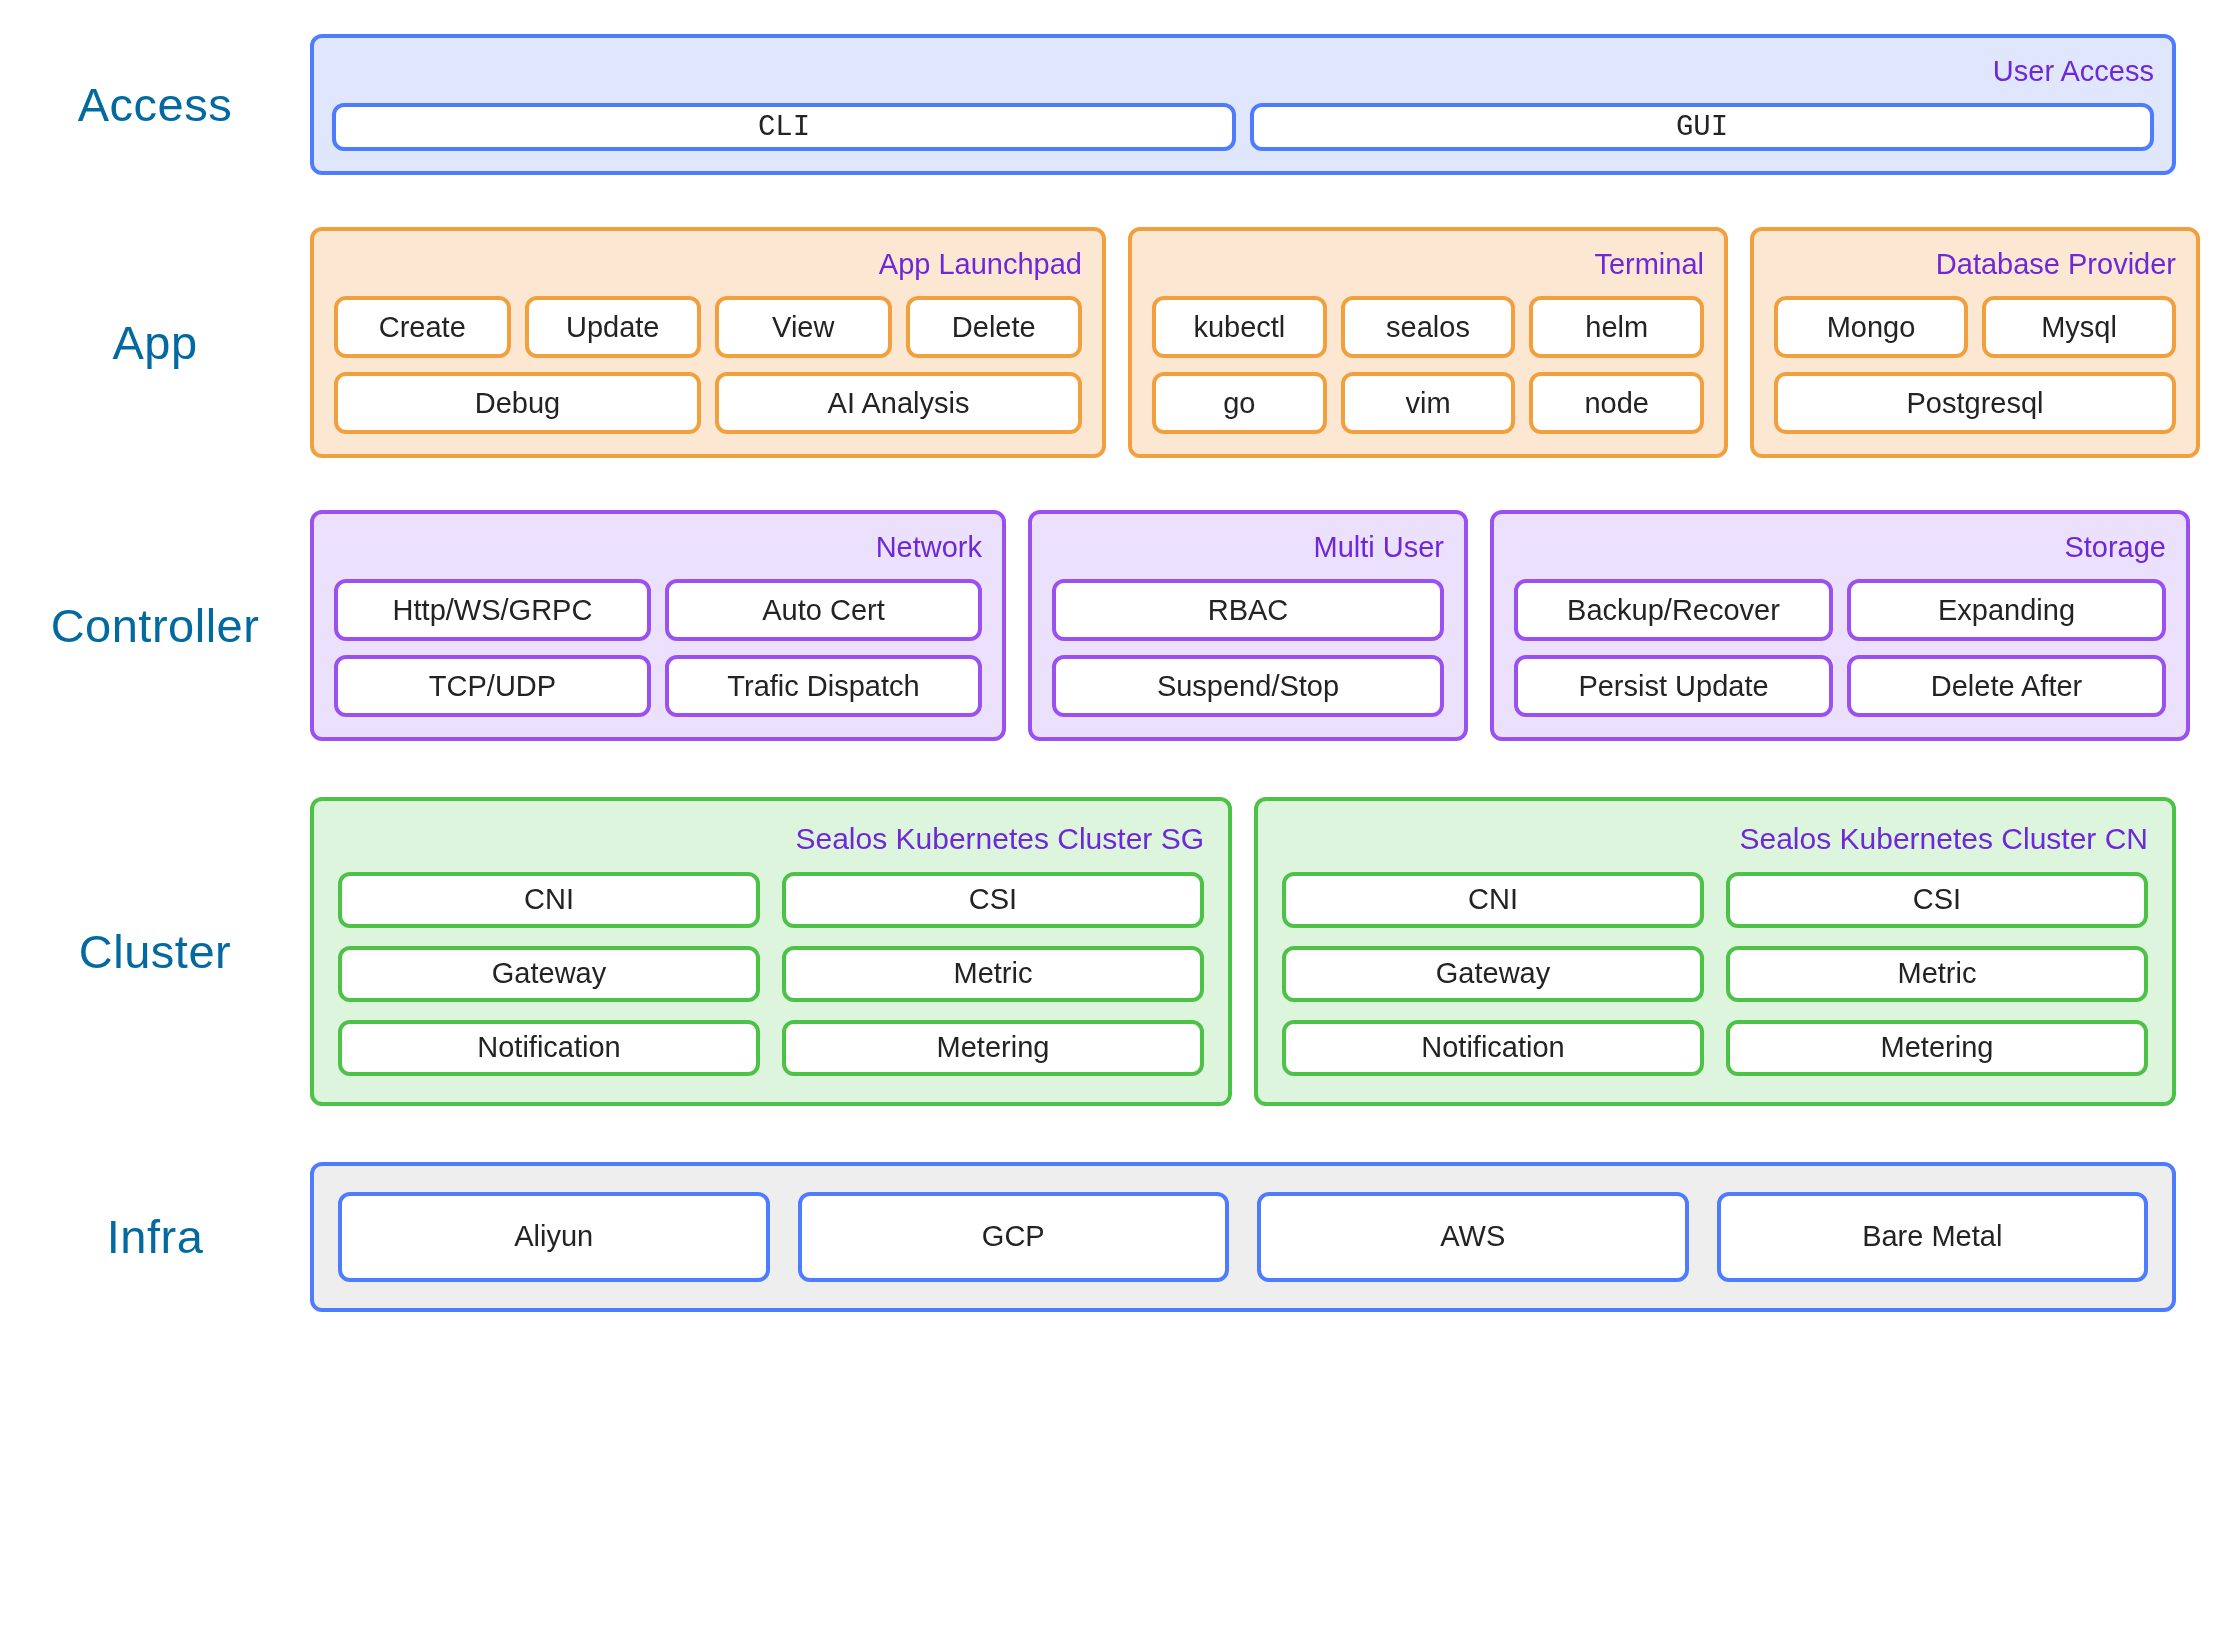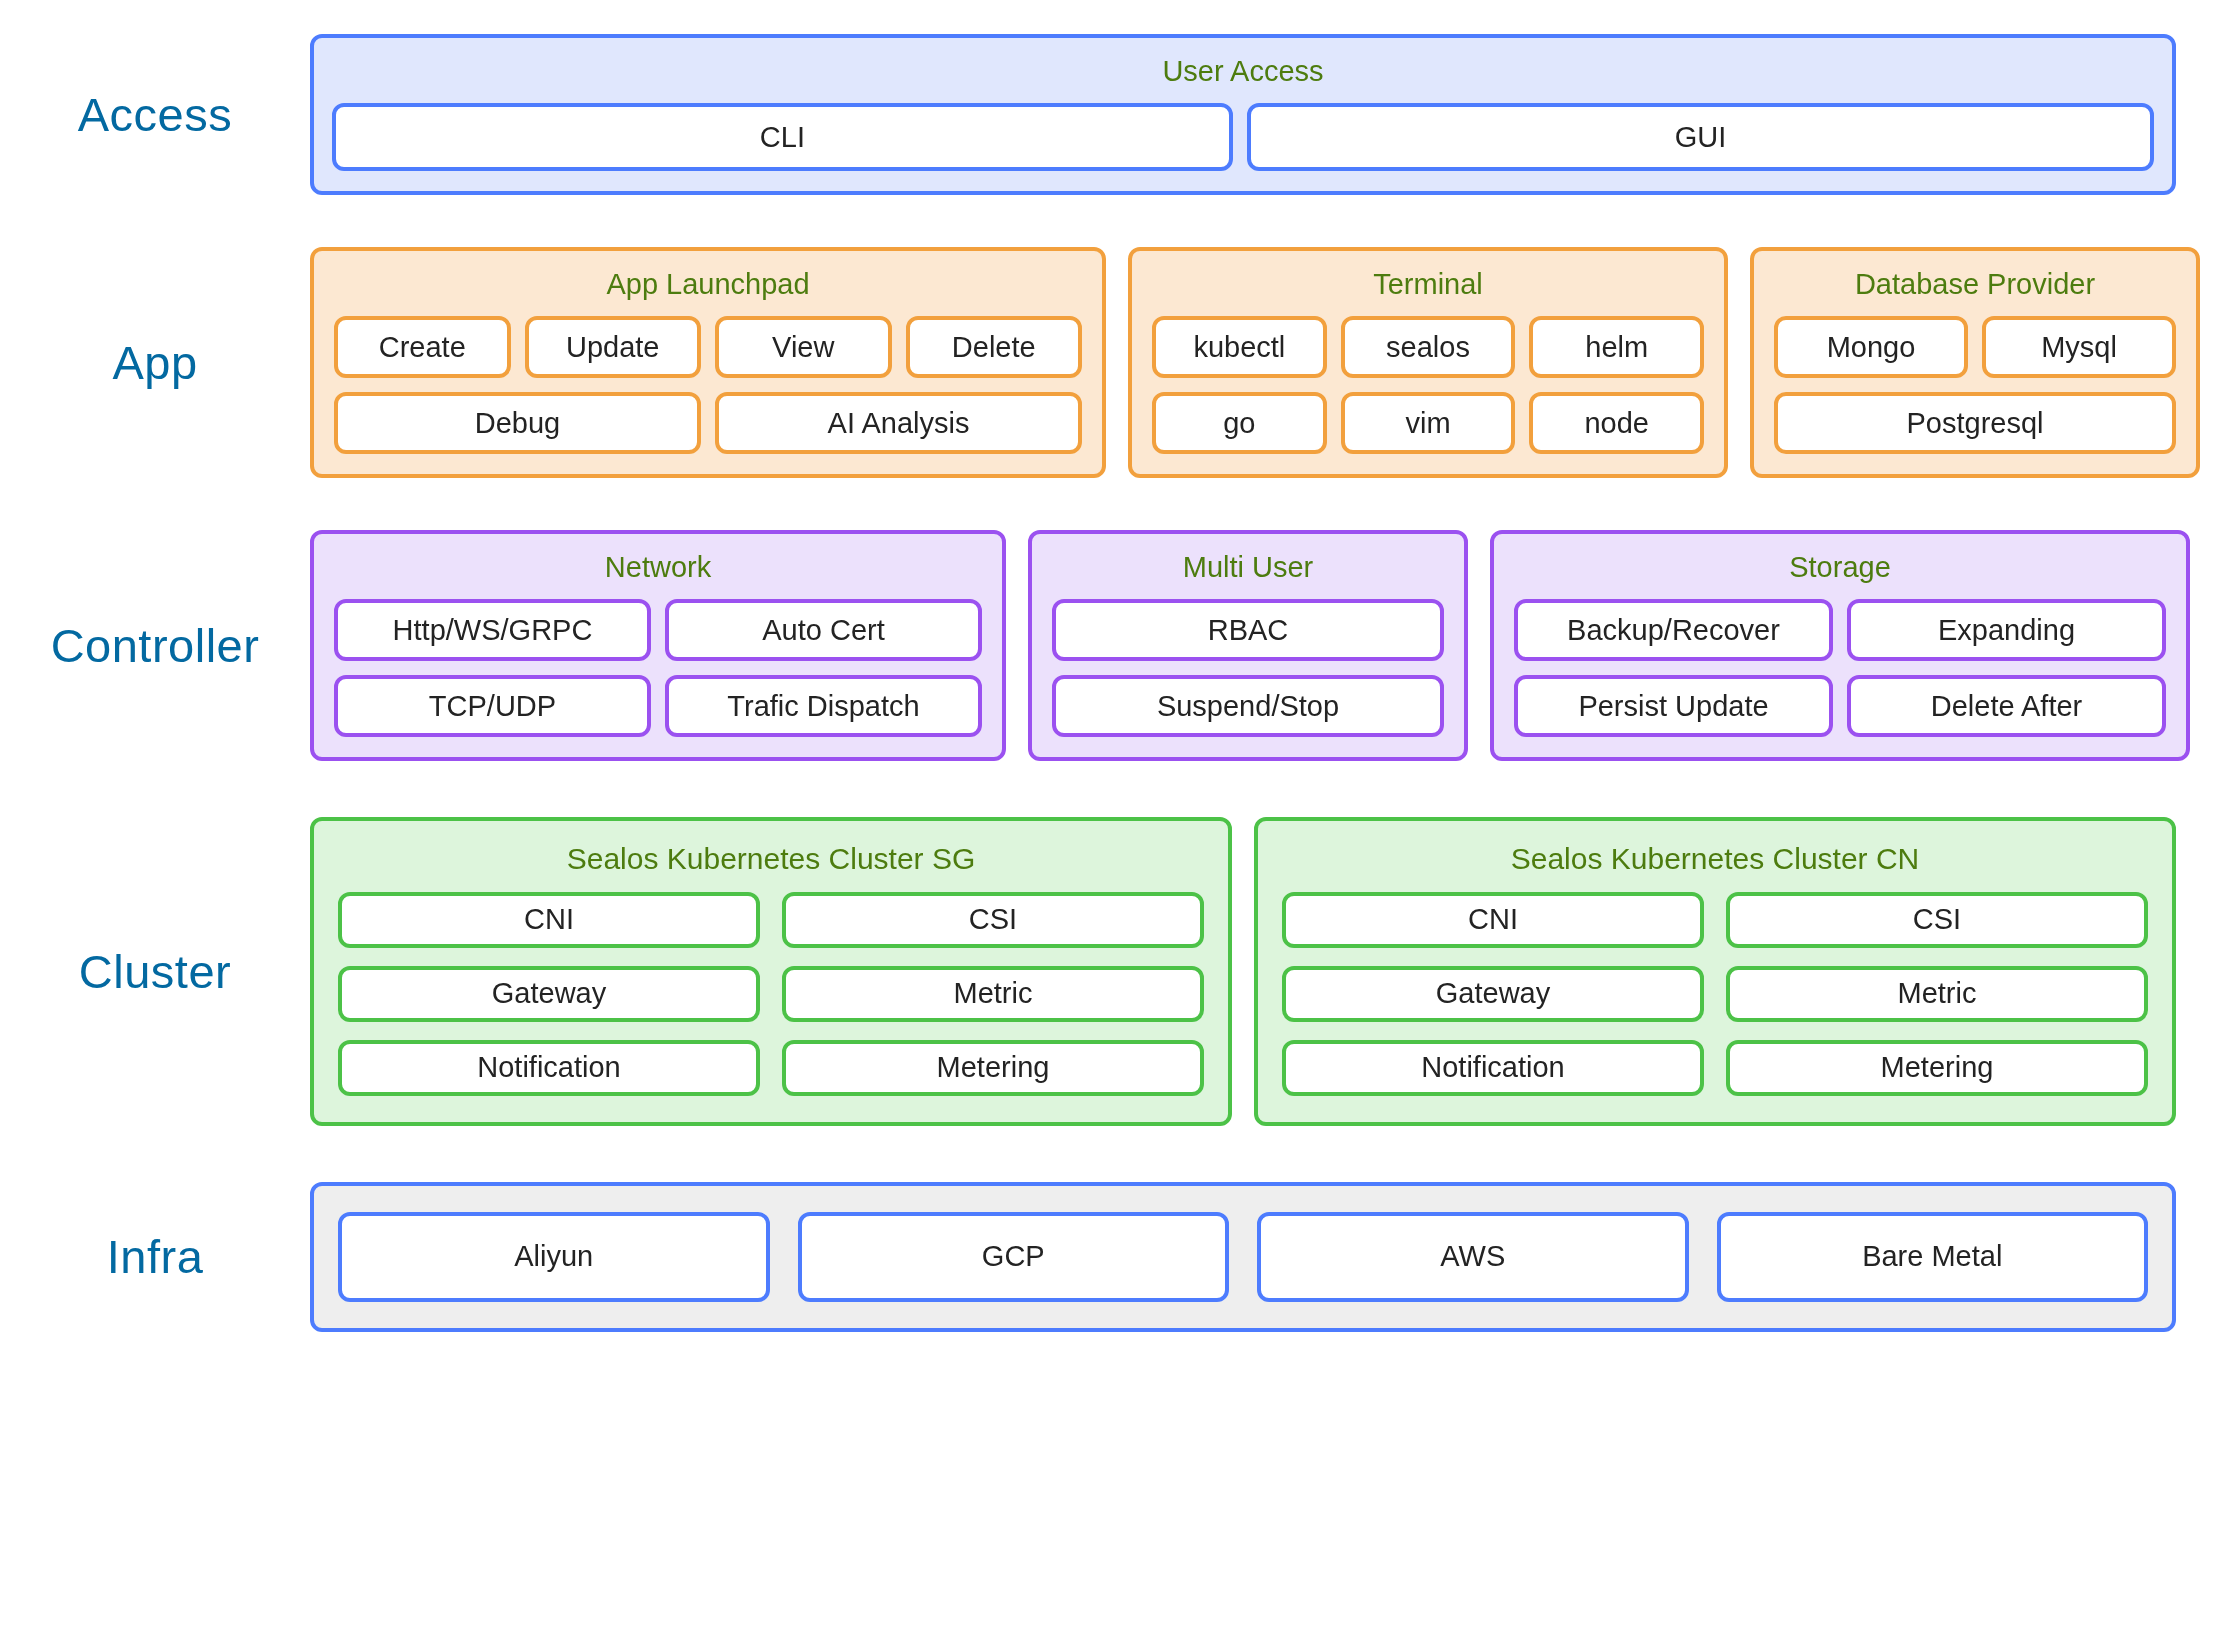--- a/index.html
+++ b/index.html
@@ -42,25 +42,25 @@
 
   
   .group {
     border-radius: 12px;
     border: 4px solid #000;
     padding: 14px 20px 20px 20px;
     display: flex;
     flex-direction: column;
   }
   .group-title {
-    text-align: center;
+    text-align: right;
     font-size: 29px;
     line-height: 1.35;
     margin-bottom: 12px;
-    color: #4d7c0f;
+    color: #6d28d9;
   }
   .chips {
     display: flex;
     flex-wrap: wrap;
     gap: 14px;
   }
   .chip {
     background: #ffffff;
     border: 4px solid #000;
     border-radius: 12px;
@@ -76,21 +76,21 @@
   }
 
   
   .access-row { margin-top: 34px; }
   .g-access {
     background: #e0e7fd;
     border-color: #4d7cfe;
     flex: 1 1 auto;
     padding: 14px 18px 20px 18px;
   }
-  .g-access .chip { border-color: #4d7cfe; height: 68px; }
+  .g-access .chip { border-color: #4d7cfe; height: 48px; font-family: Liberation Mono, monospace; }
 
   
   .app-row { margin-top: 52px; }
   .g-app {
     background: #fce8d2;
     border-color: #f2a03d;
   }
   .g-app .chip { border-color: #f2a03d; }
   .g-launchpad { flex: 0 0 796px; }
   .g-terminal  { flex: 0 0 600px; }

